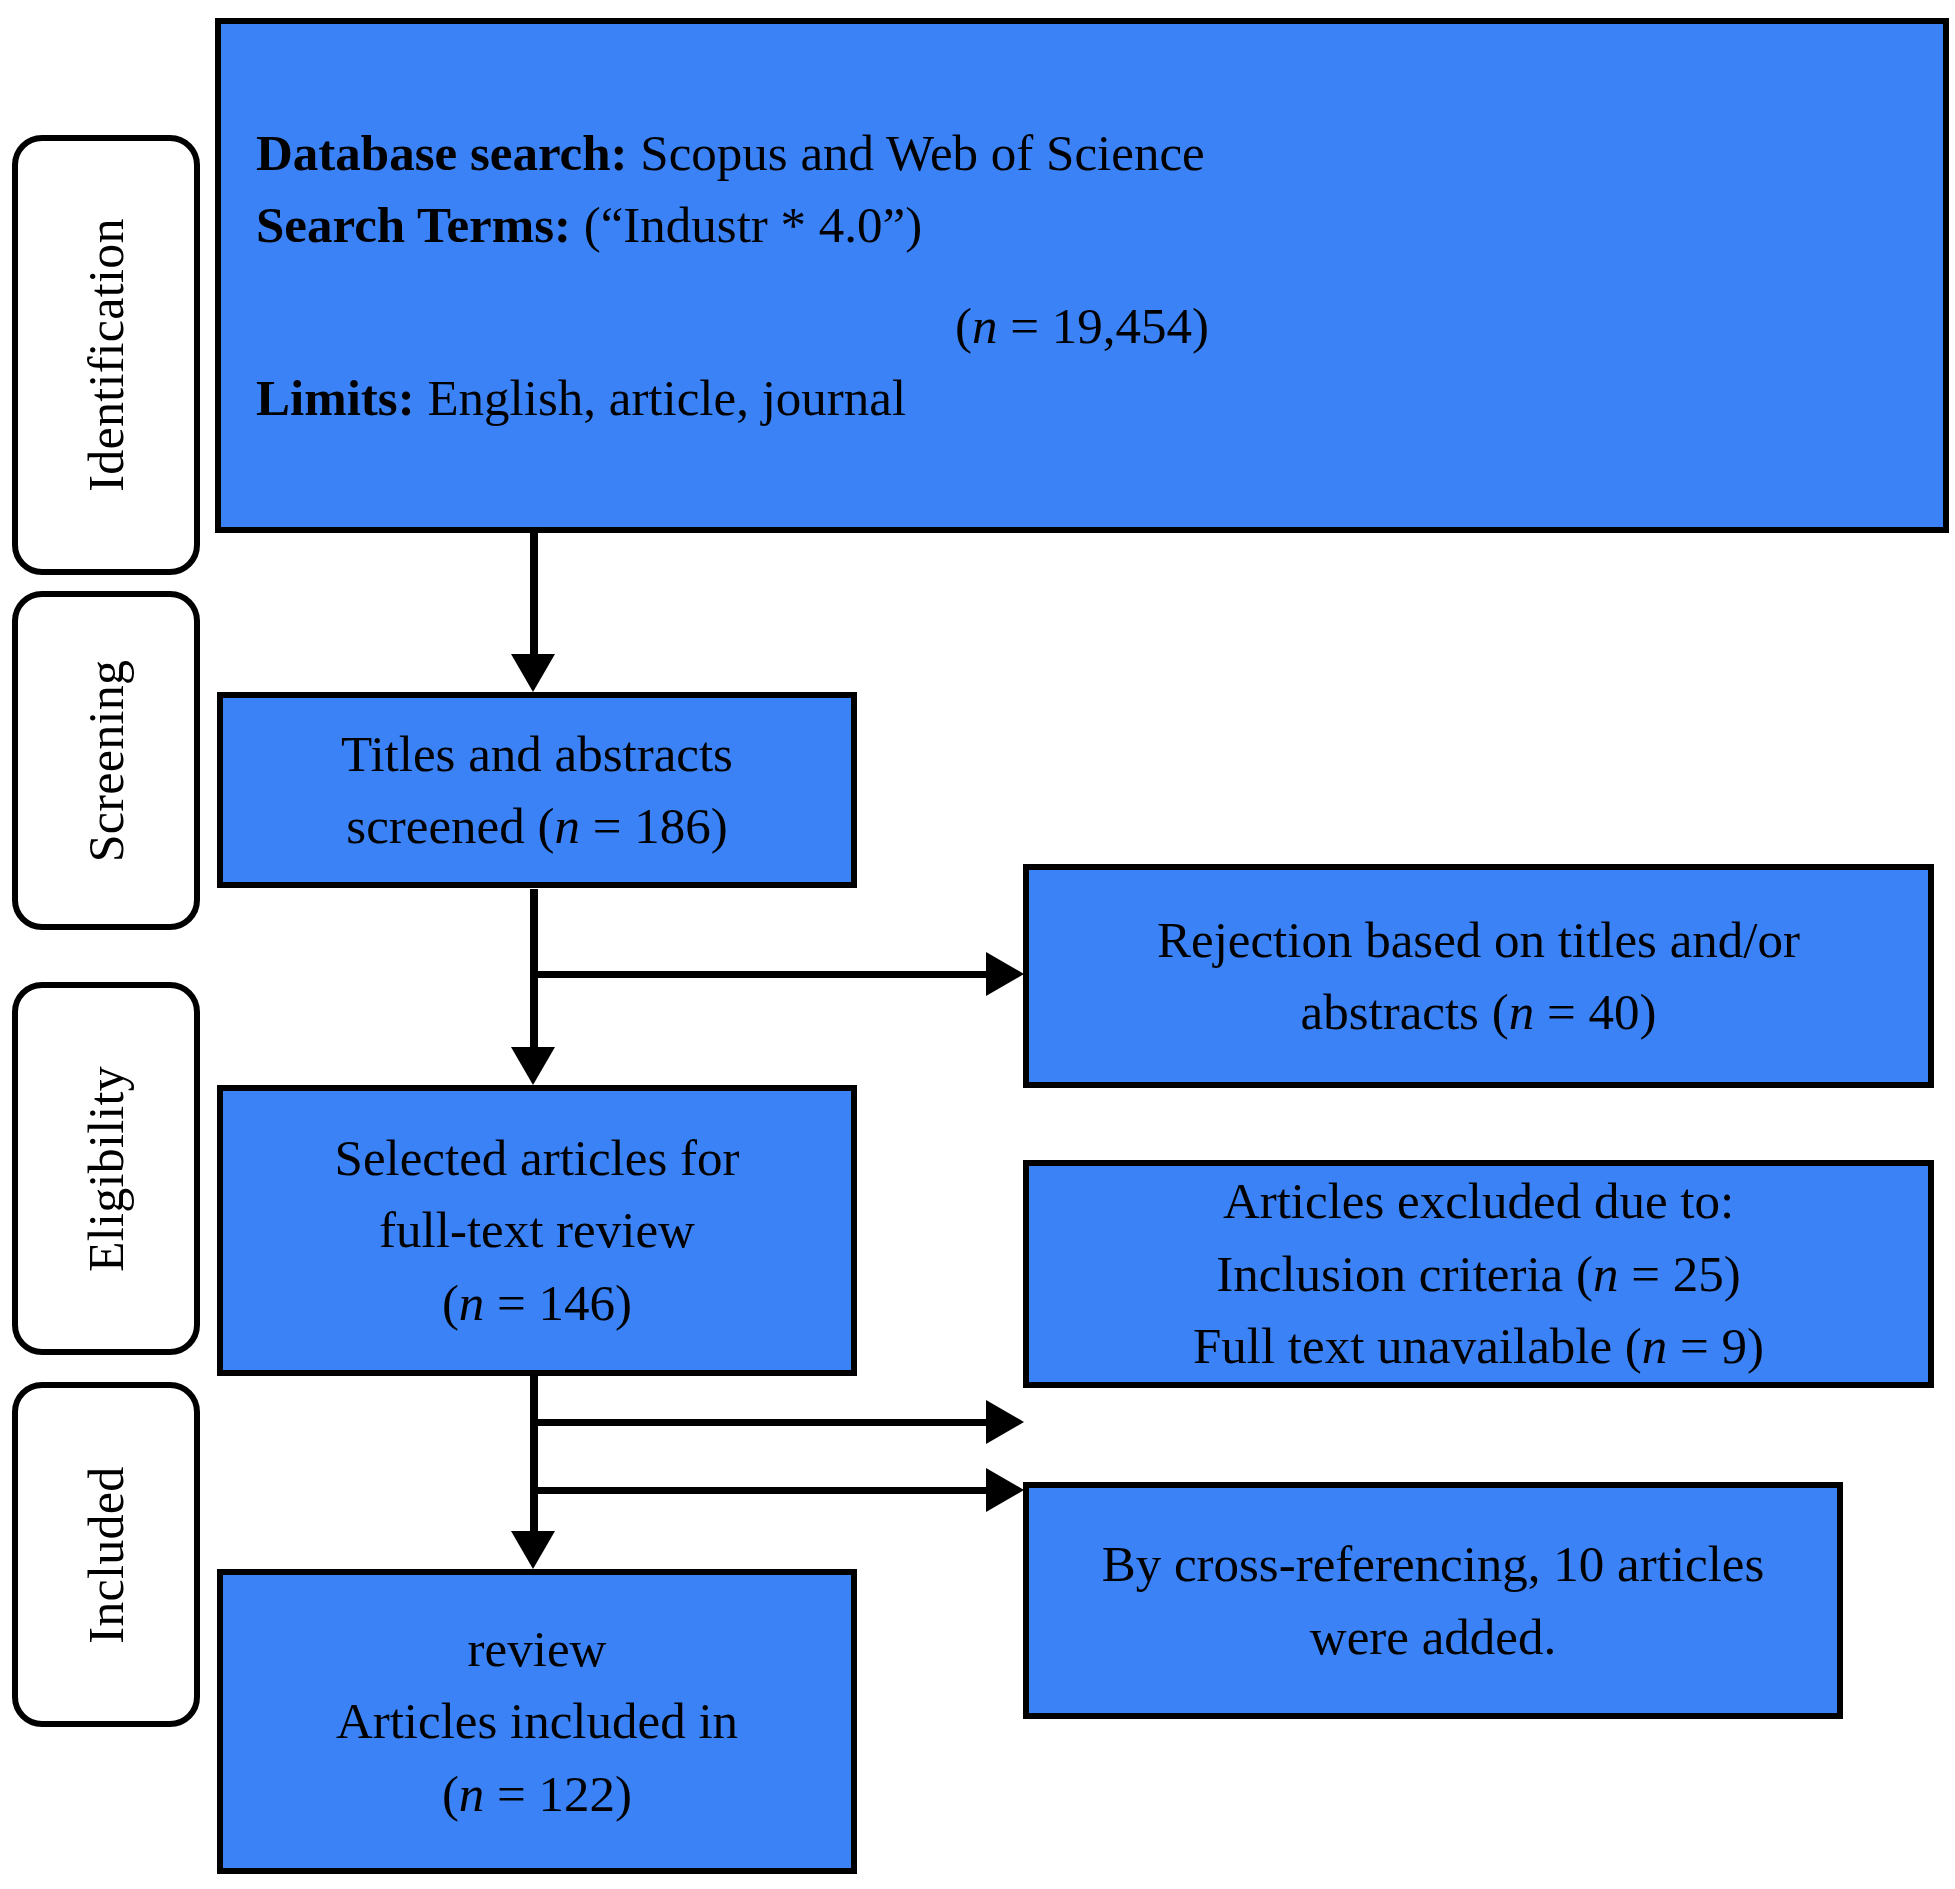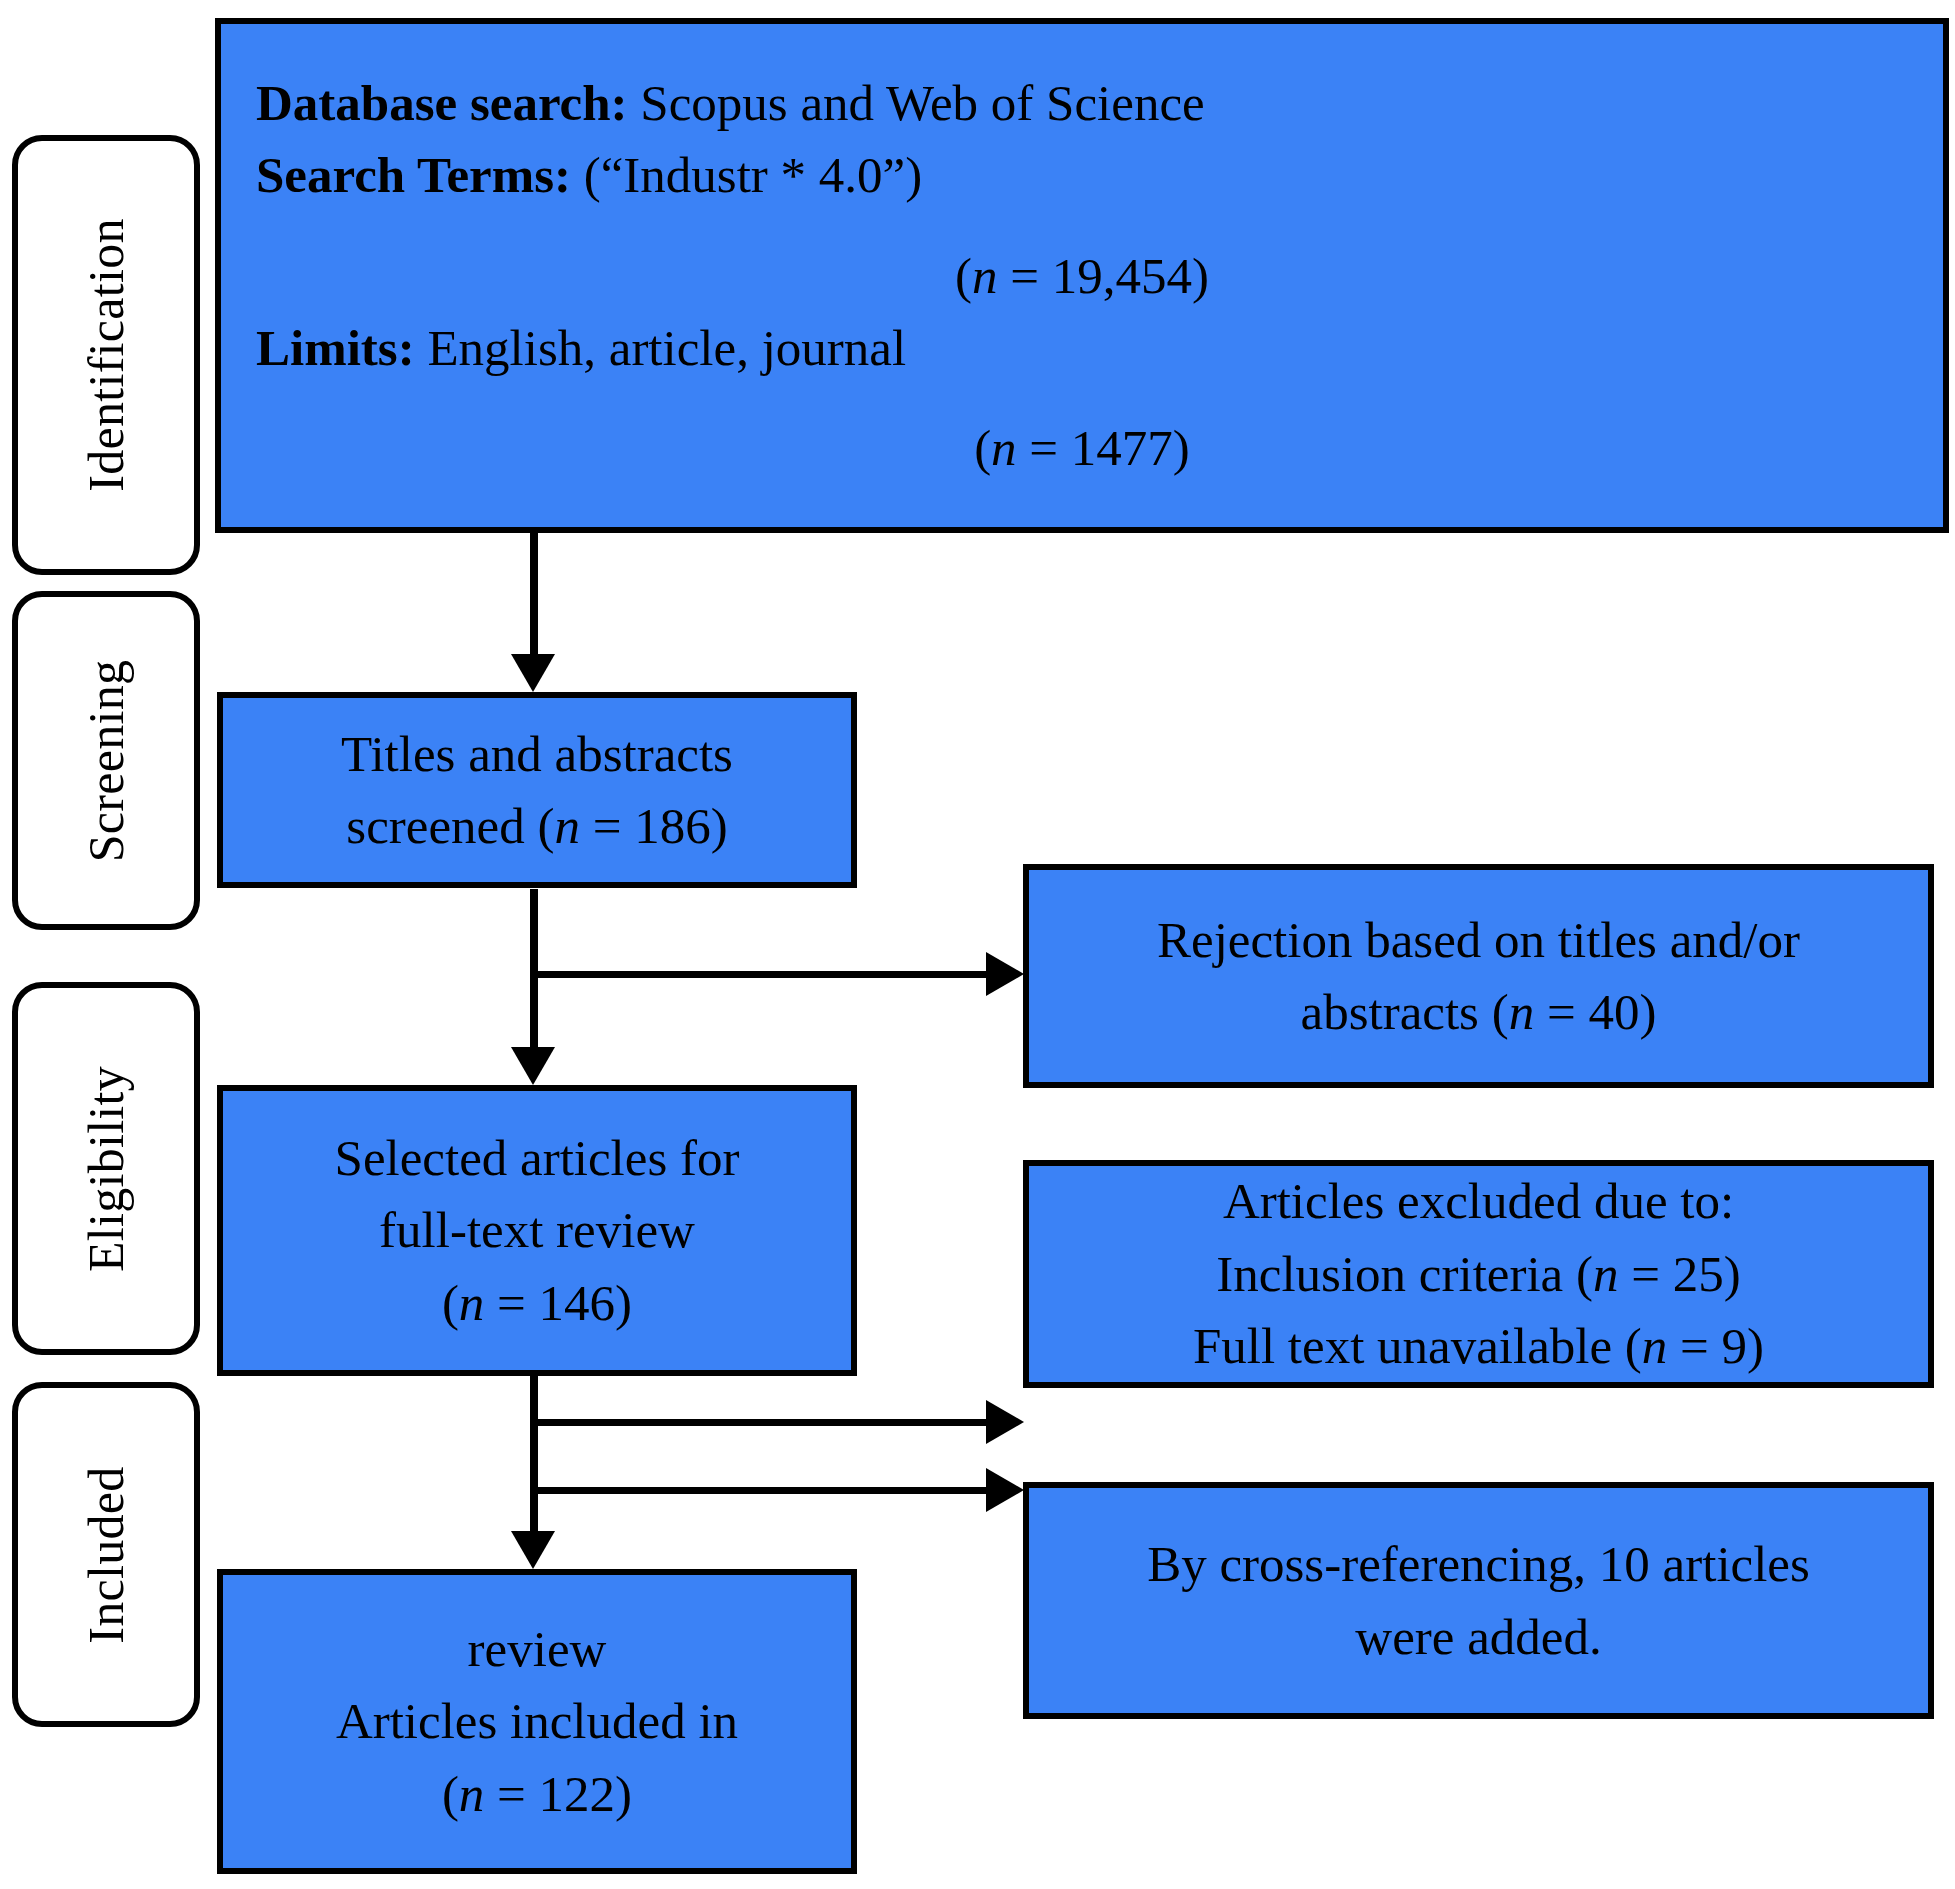--- a/index.html
+++ b/index.html
@@ -113,21 +113,20 @@
 
   <div class="stage-box" style="left:12.2px; top:1382px; width:188px; height:345px;">
     <span class="stage-label">Included</span>
   </div>
 
   <div class="node-box left-align" style="left:215px; top:18.3px; width:1734px; height:515px; justify-content:center;">
     <span class="line"><b>Database search:</b> Scopus and Web of Science</span>
     <span class="line"><b>Search Terms:</b> (“Industr * 4.0”)</span>
     <span class="line indent">(<i>n</i> = 19,454)</span>
     <span class="line"><b>Limits:</b> English, article, journal</span>
-    <span class="line indent">(<i>n</i> = 1477)</span>
   </div>
 
   <div class="vline" style="left:530px; top:533px; width:8.1px; height:132px;"></div>
   <div class="arrow-down" style="left:511px; top:654px;"></div>
 
   <div class="node-box" style="left:217px; top:692px; width:640px; height:196px;">
     <span class="line">Titles and abstracts</span>
     <span class="line">screened (<i>n</i> = 186)</span>
   </div>
 
@@ -156,21 +155,21 @@
 
   <div class="hline" style="left:530px; top:1487px; width:461px; height:6.8px;"></div>
   <div class="arrow-right" style="left:986px; top:1468px;"></div>
 
   <div class="node-box" style="left:1023px; top:1160px; width:911px; height:228px;">
     <span class="line">Articles excluded due to:</span>
     <span class="line">Inclusion criteria (<i>n</i> = 25)</span>
     <span class="line">Full text unavailable (<i>n</i> = 9)</span>
   </div>
 
-  <div class="node-box" style="left:1023px; top:1482px; width:911px; height:237px;">
+  <div class="node-box" style="left:1023px; top:1482px; width:820px; height:237px;">
     <span class="line">By cross-referencing, 10 articles</span>
     <span class="line">were added.</span>
   </div>
 
   <div class="node-box" style="left:217px; top:1569px; width:640px; height:305px;">
     <span class="line">review</span>
     <span class="line">Articles included in</span>
     <span class="line">(<i>n</i> = 122)</span>
   </div>
 

